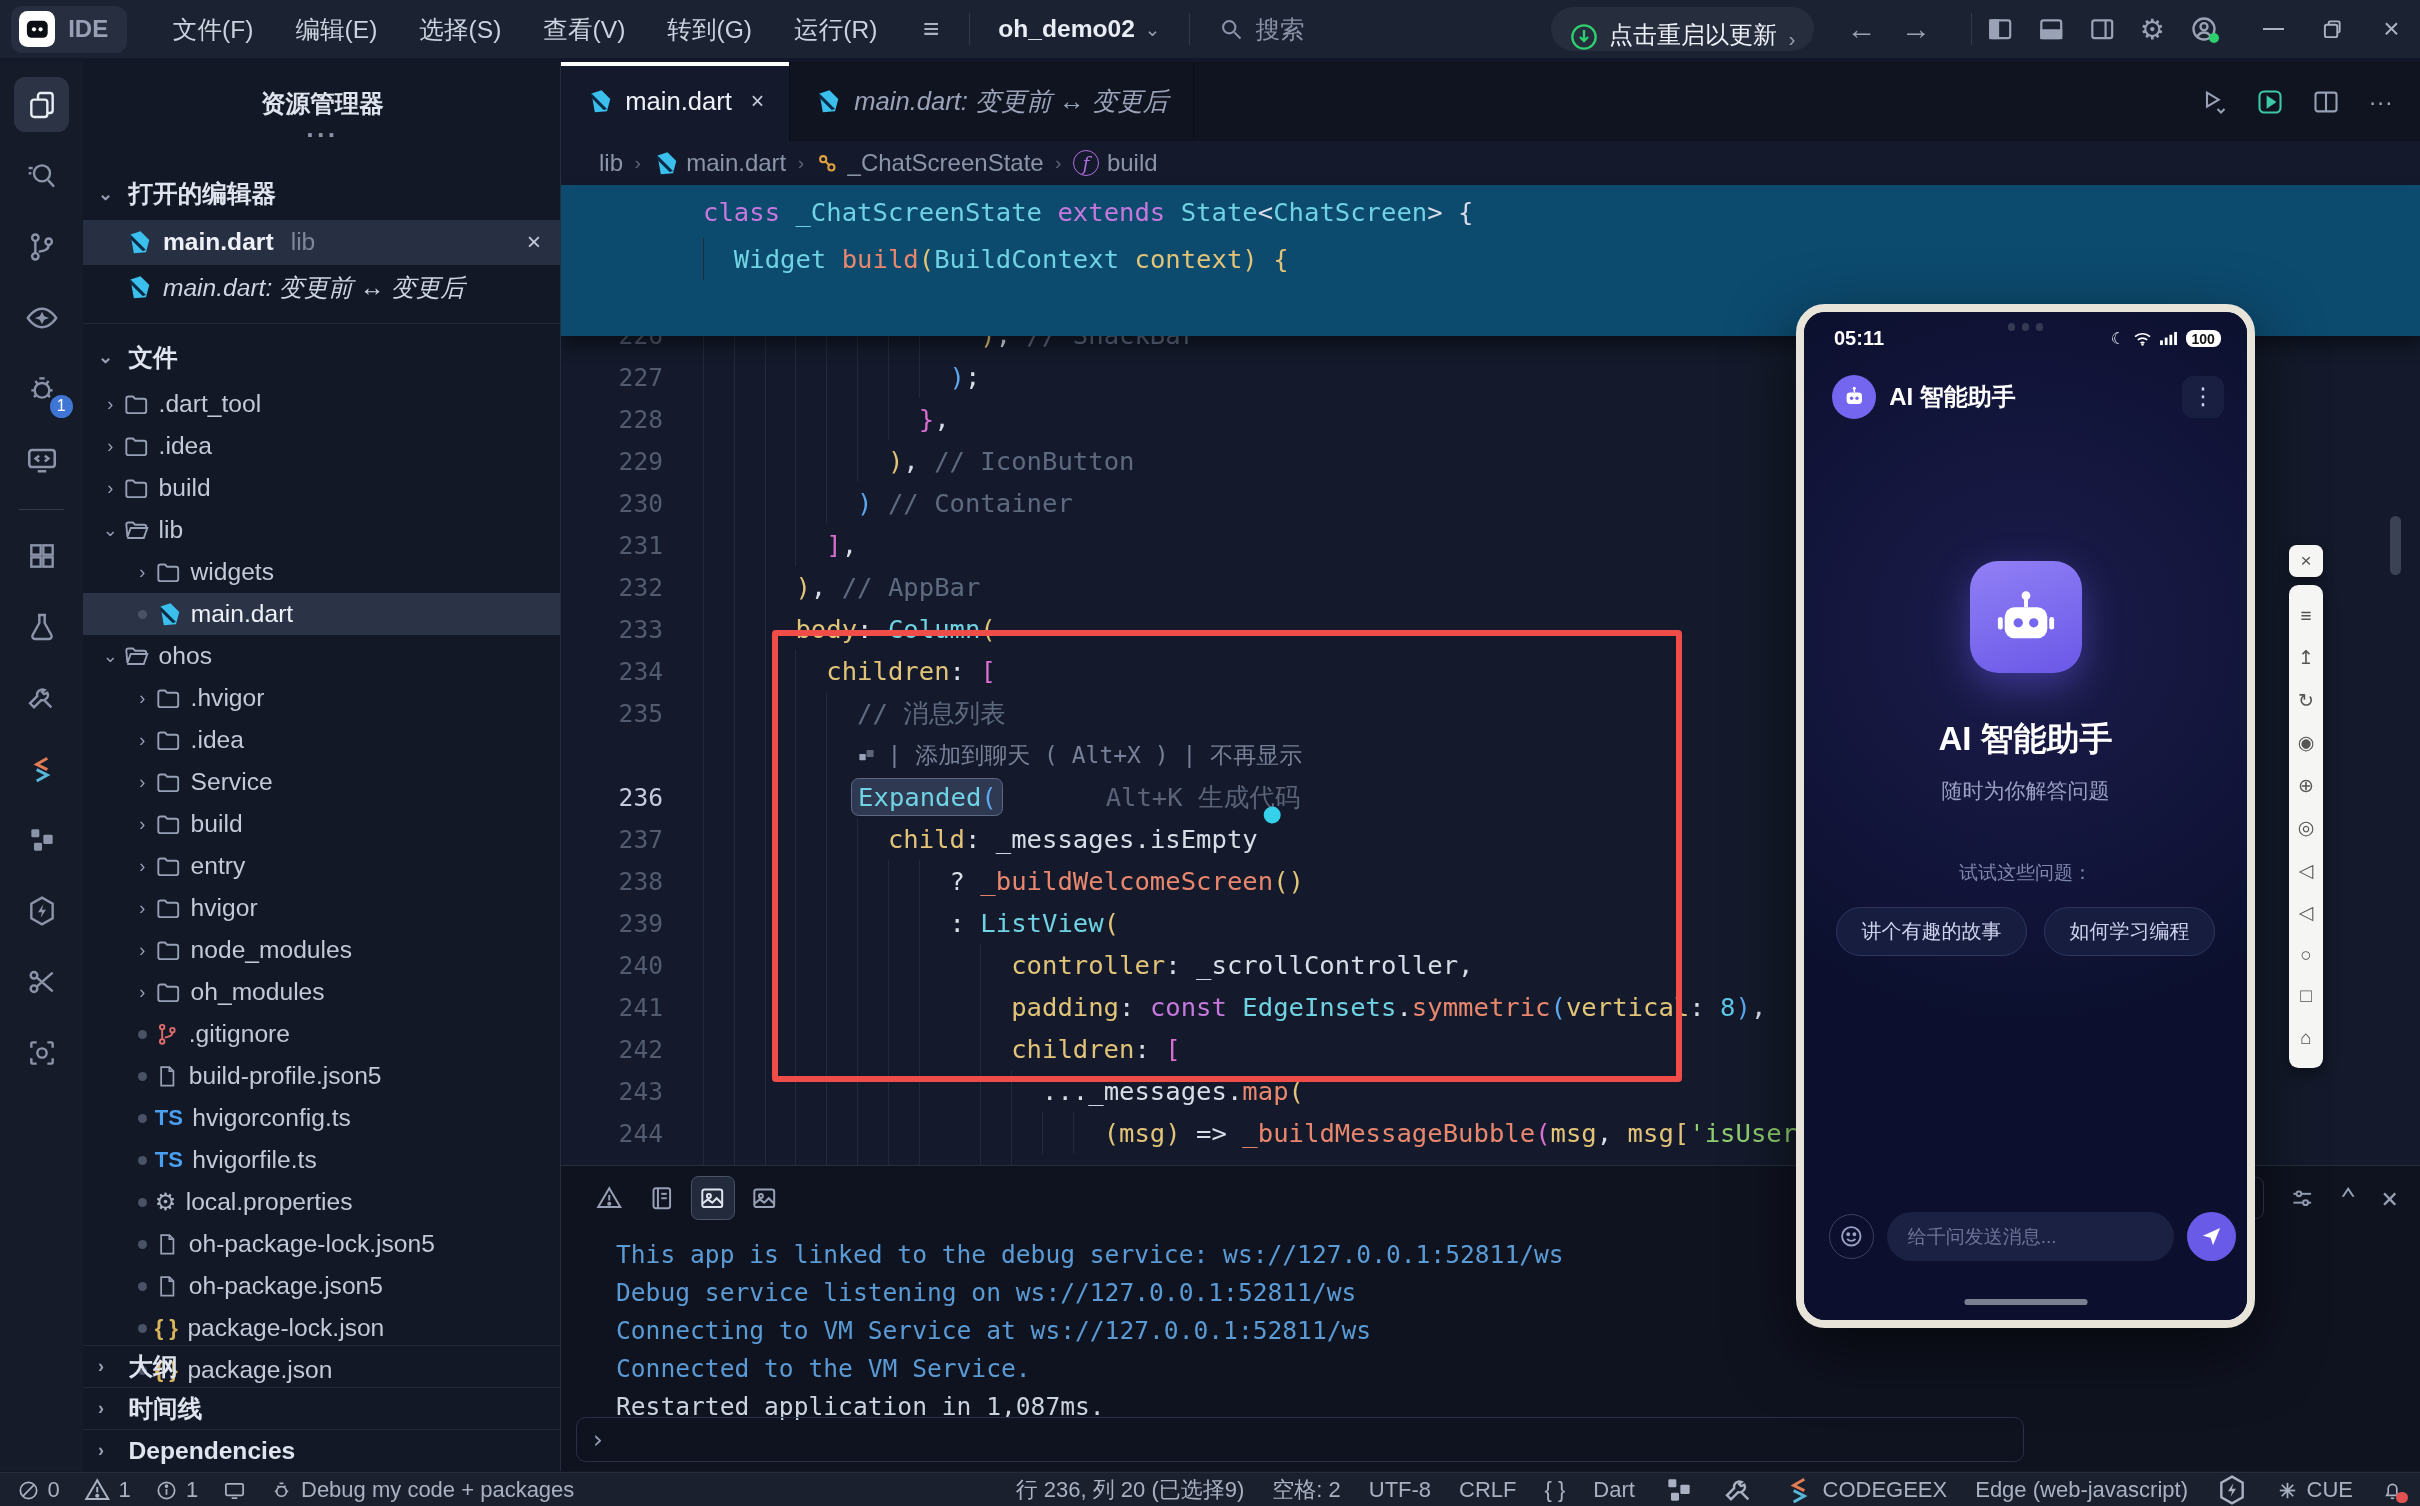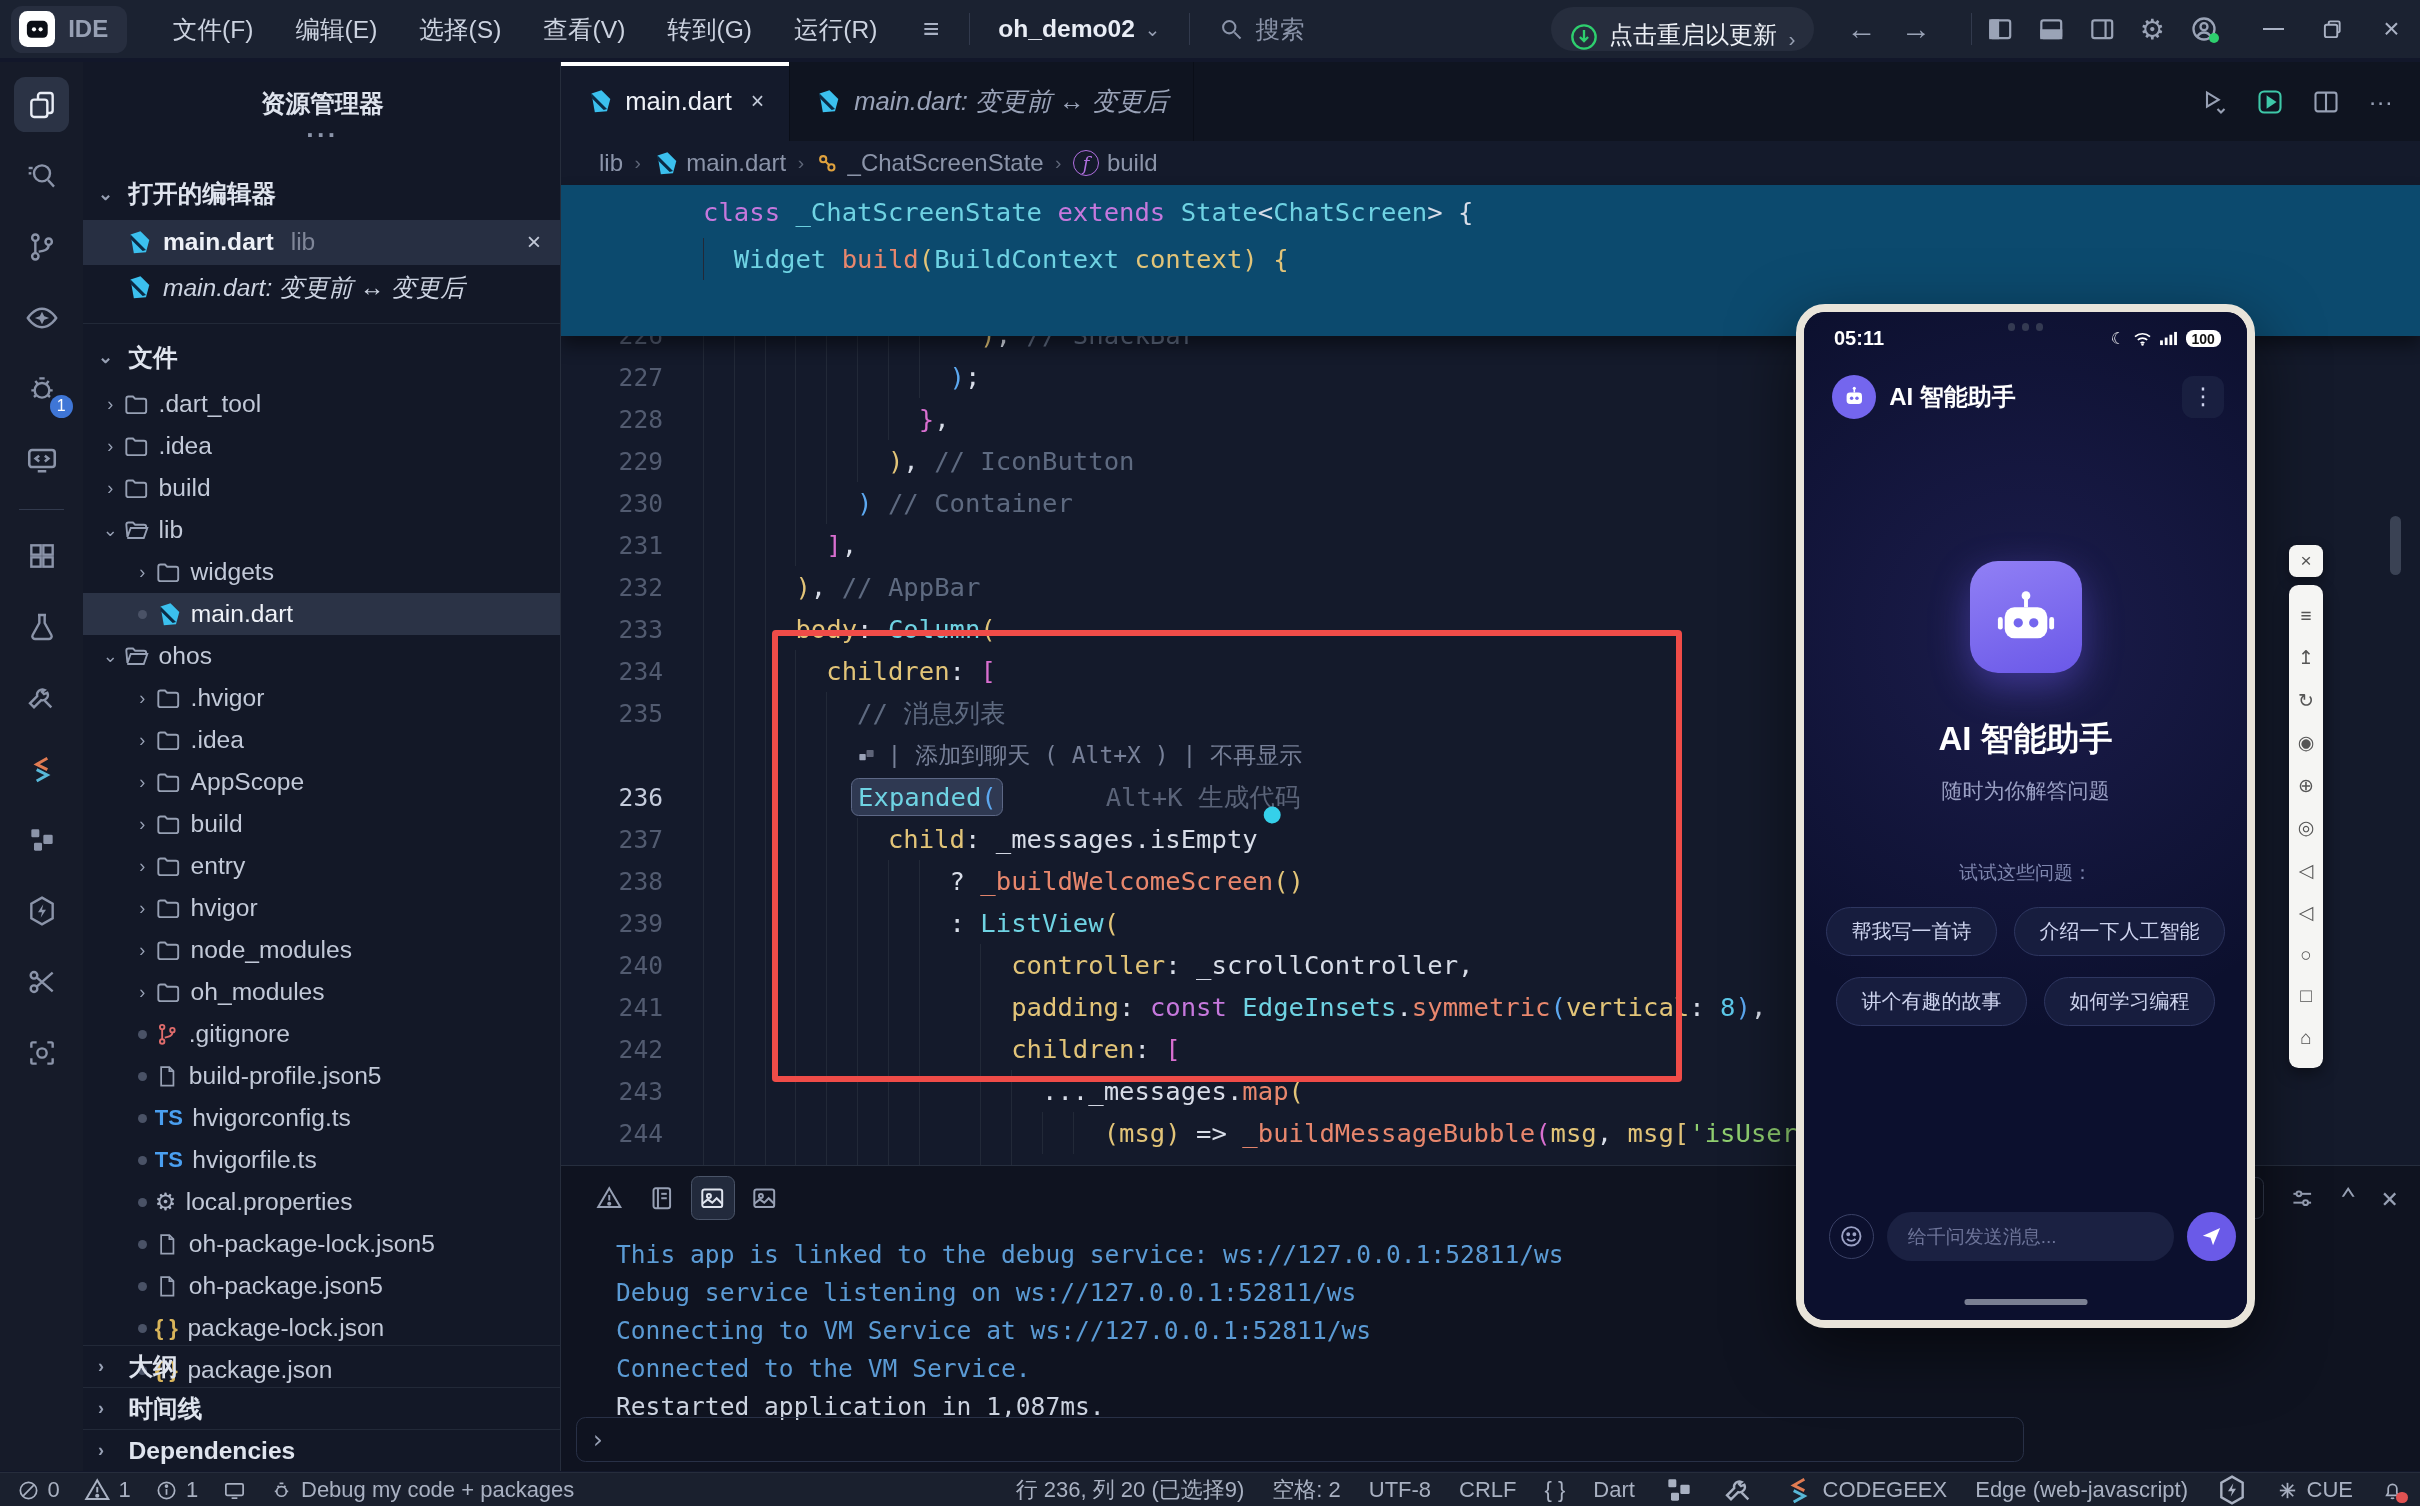--- a/index.html
+++ b/index.html
@@ -513,21 +513,21 @@
         </span>
         <span class="lbl">.idea</span>
       </div>
       <div class="tree-row" style="padding-left: 47px;">
         <span class="chev">›</span>
         <span>
           <svg width="26.5" height="26.5" viewBox="0 0 24 24" fill="none" stroke="#97a0b4" stroke-width="1.7">
             <path d="M3 7a2 2 0 0 1 2-2h4l2 2h8a2 2 0 0 1 2 2v9a2 2 0 0 1-2 2H5a2 2 0 0 1-2-2z"></path>
           </svg>
         </span>
-        <span class="lbl">AppScope</span>
+        <span class="lbl">Service</span>
       </div>
       <div class="tree-row" style="padding-left: 47px;">
         <span class="chev">›</span>
         <span>
           <svg width="26.5" height="26.5" viewBox="0 0 24 24" fill="none" stroke="#97a0b4" stroke-width="1.7">
             <path d="M3 7a2 2 0 0 1 2-2h4l2 2h8a2 2 0 0 1 2 2v9a2 2 0 0 1-2 2H5a2 2 0 0 1-2-2z"></path>
           </svg>
         </span>
         <span class="lbl">build</span>
       </div>
@@ -864,24 +864,20 @@
             <circle cx="40" cy="38" r="4.8" fill="#7466ee"></circle>
             <rect x="30" y="11" width="4" height="11" fill="#fff"></rect>
             <circle cx="32" cy="10" r="4.5" fill="#fff"></circle>
             <rect x="3" y="32" width="5" height="13" rx="2.5" fill="#fff"></rect>
             <rect x="56" y="32" width="5" height="13" rx="2.5" fill="#fff"></rect>
           </svg>
       </div>
       <div class="hero-title">AI 智能助手</div>
       <div class="hero-sub">随时为你解答问题</div>
       <div class="prompts-label">试试这些问题：</div>
-      <div class="pill-row" id="pill-row1">
-          <div class="pill">帮我写一首诗</div>
-          <div class="pill">介绍一下人工智能</div>
-        </div>
       <div class="pill-row" id="pill-row2">
           <div class="pill">讲个有趣的故事</div>
           <div class="pill">如何学习编程</div>
         </div>
     </div>
     <div class="ph-inputbar">
       <div class="emoji-btn">
         <svg width="24.6" height="24.6" viewBox="0 0 24 24" fill="none" stroke="#9aa0c4" stroke-width="1.8">
             <circle cx="12" cy="12" r="9"></circle>
             <circle cx="9" cy="10" r="1" fill="#9aa0c4"></circle>

